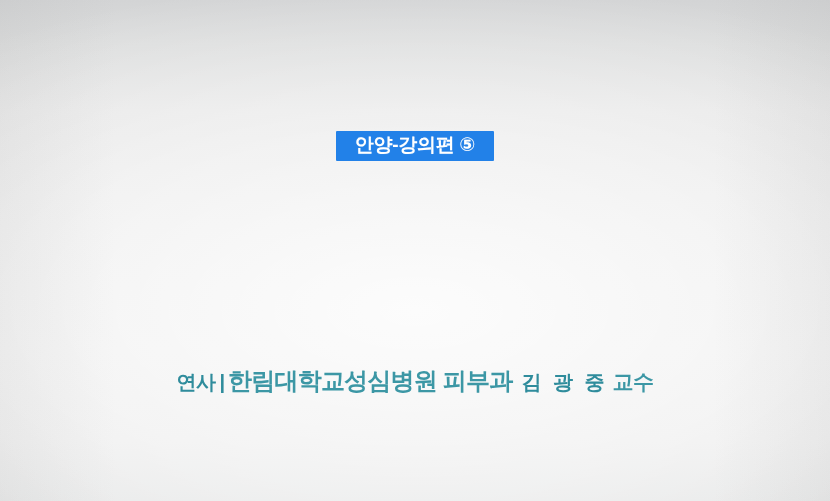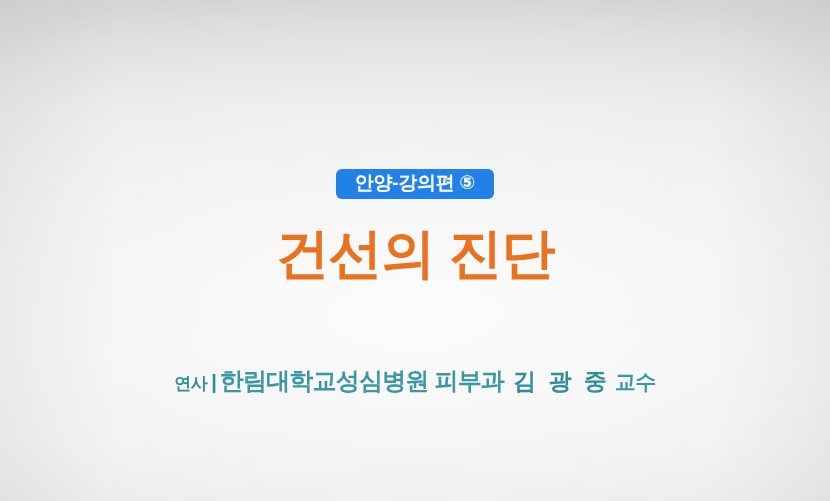--- a/index.html
+++ b/index.html
@@ -57,30 +57,29 @@
     top: 131px;
     left: 0;
     width: 100%;
     text-align: center;
     z-index: 2;
   }
   .badge {
     display: inline-block;
     box-sizing: border-box;
     padding: 3px 19px 5px 19px;
-    border-radius: 6px;
+    border-radius: 1px;
     background: #2281e8;
     color: #ffffff;
     font-size: 19px;
     font-weight: bold;
     line-height: 22px;
     letter-spacing: -0.3px;
     white-space: nowrap;
     text-shadow: 0 0 1px rgba(255,255,255,0.25);
-    margin-top: 38px;
   }
 
   
   .title-row {
     position: absolute;
     top: 222px;
     left: 0;
     width: 100%;
     text-align: center;
     z-index: 2;
@@ -100,39 +99,39 @@
     position: absolute;
     top: 365px;
     left: 0;
     width: 100%;
     text-align: center;
     z-index: 2;
     white-space: nowrap;
   }
   .speaker-label {
     color: #2f8c9c;
-    font-size: 17px;
+    font-size: 20px;
     font-weight: bold;
     letter-spacing: -0.5px;
   }
   .speaker-sep {
     color: #2f8c9c;
     font-size: 20px;
     font-weight: bold;
     padding: 0 3px 0 4px;
   }
   .speaker-affil {
     color: #3c97a5;
     font-size: 24px;
     font-weight: bold;
     letter-spacing: -0.8px;
   }
   .speaker-name {
     color: #2f8c9c;
-    font-size: 23px;
+    font-size: 20px;
     font-weight: bold;
     letter-spacing: 3px;
     padding-left: 9px;
   }
   .speaker-rank {
     color: #3c97a5;
     font-size: 21px;
     font-weight: bold;
     letter-spacing: -0.5px;
     padding-left: 5px;
@@ -140,21 +139,18 @@
 </style>
 </head>
 <body>
 
 <div id="slide">
 
   <div class="badge-row">
     <span class="badge">안양-강의편 ⑤</span>
   </div>
 
-  <div class="title-row">
-    <span class="title">건선의 진단</span>
-  </div>
 
   <div class="speaker-row">
     <span class="speaker-label">연사</span><span class="speaker-sep">|</span><span class="speaker-affil">한림대학교성심병원 피부과</span><span class="speaker-name">김 광 중</span><span class="speaker-rank">교수</span>
   </div>
 
 </div>
 
 </body></html>

